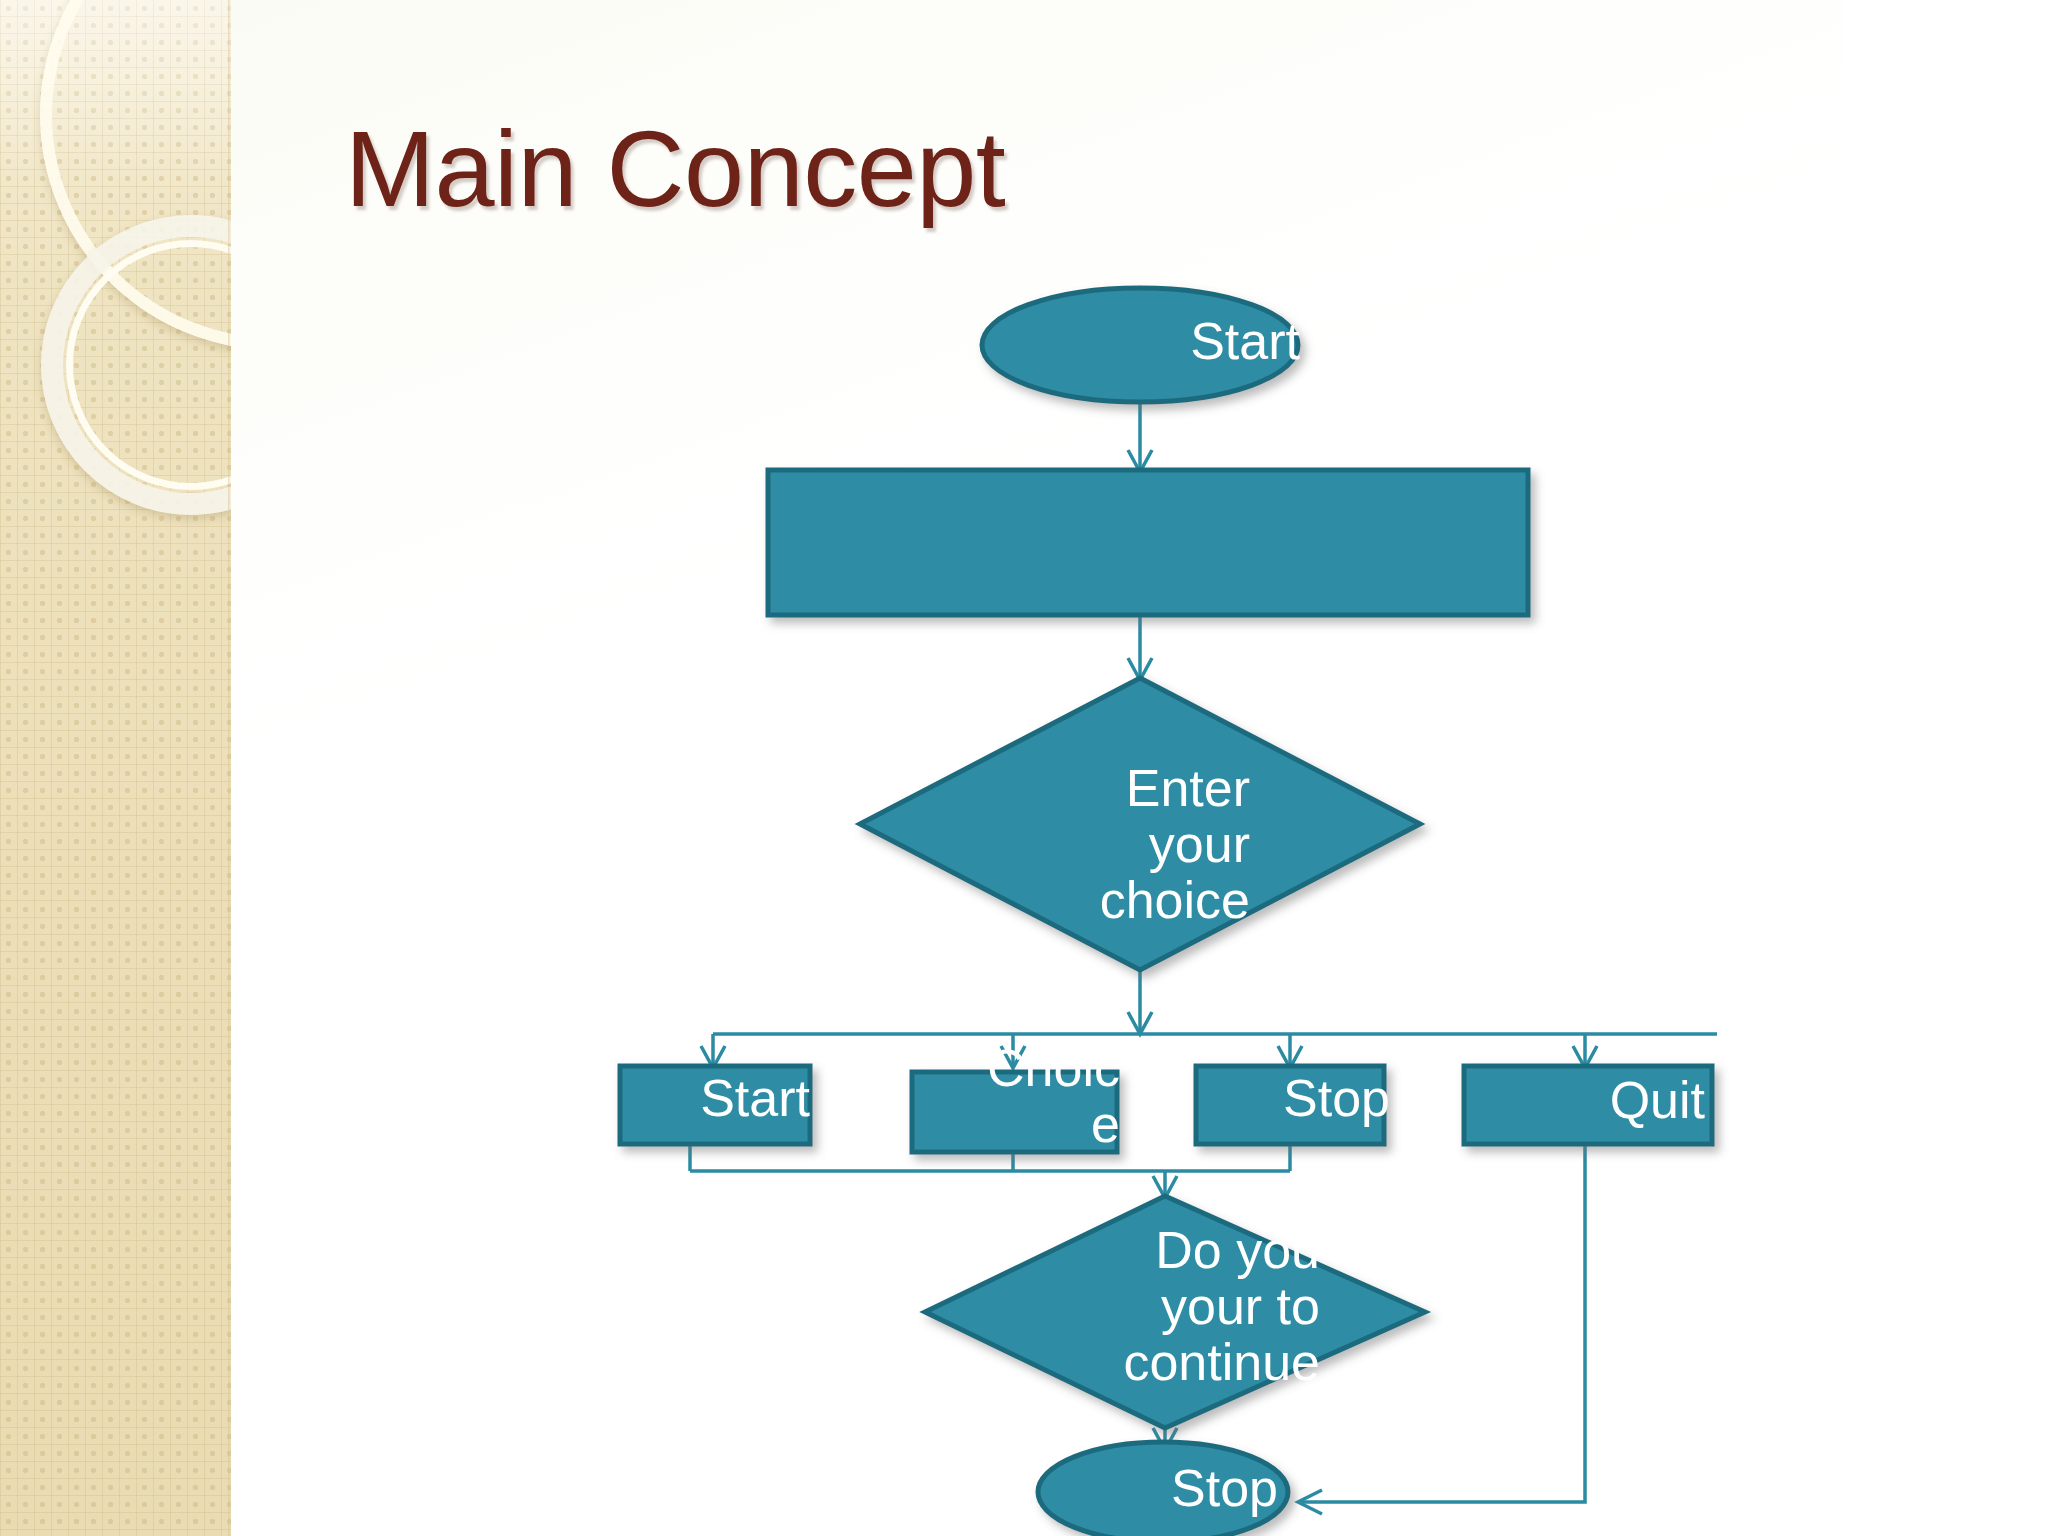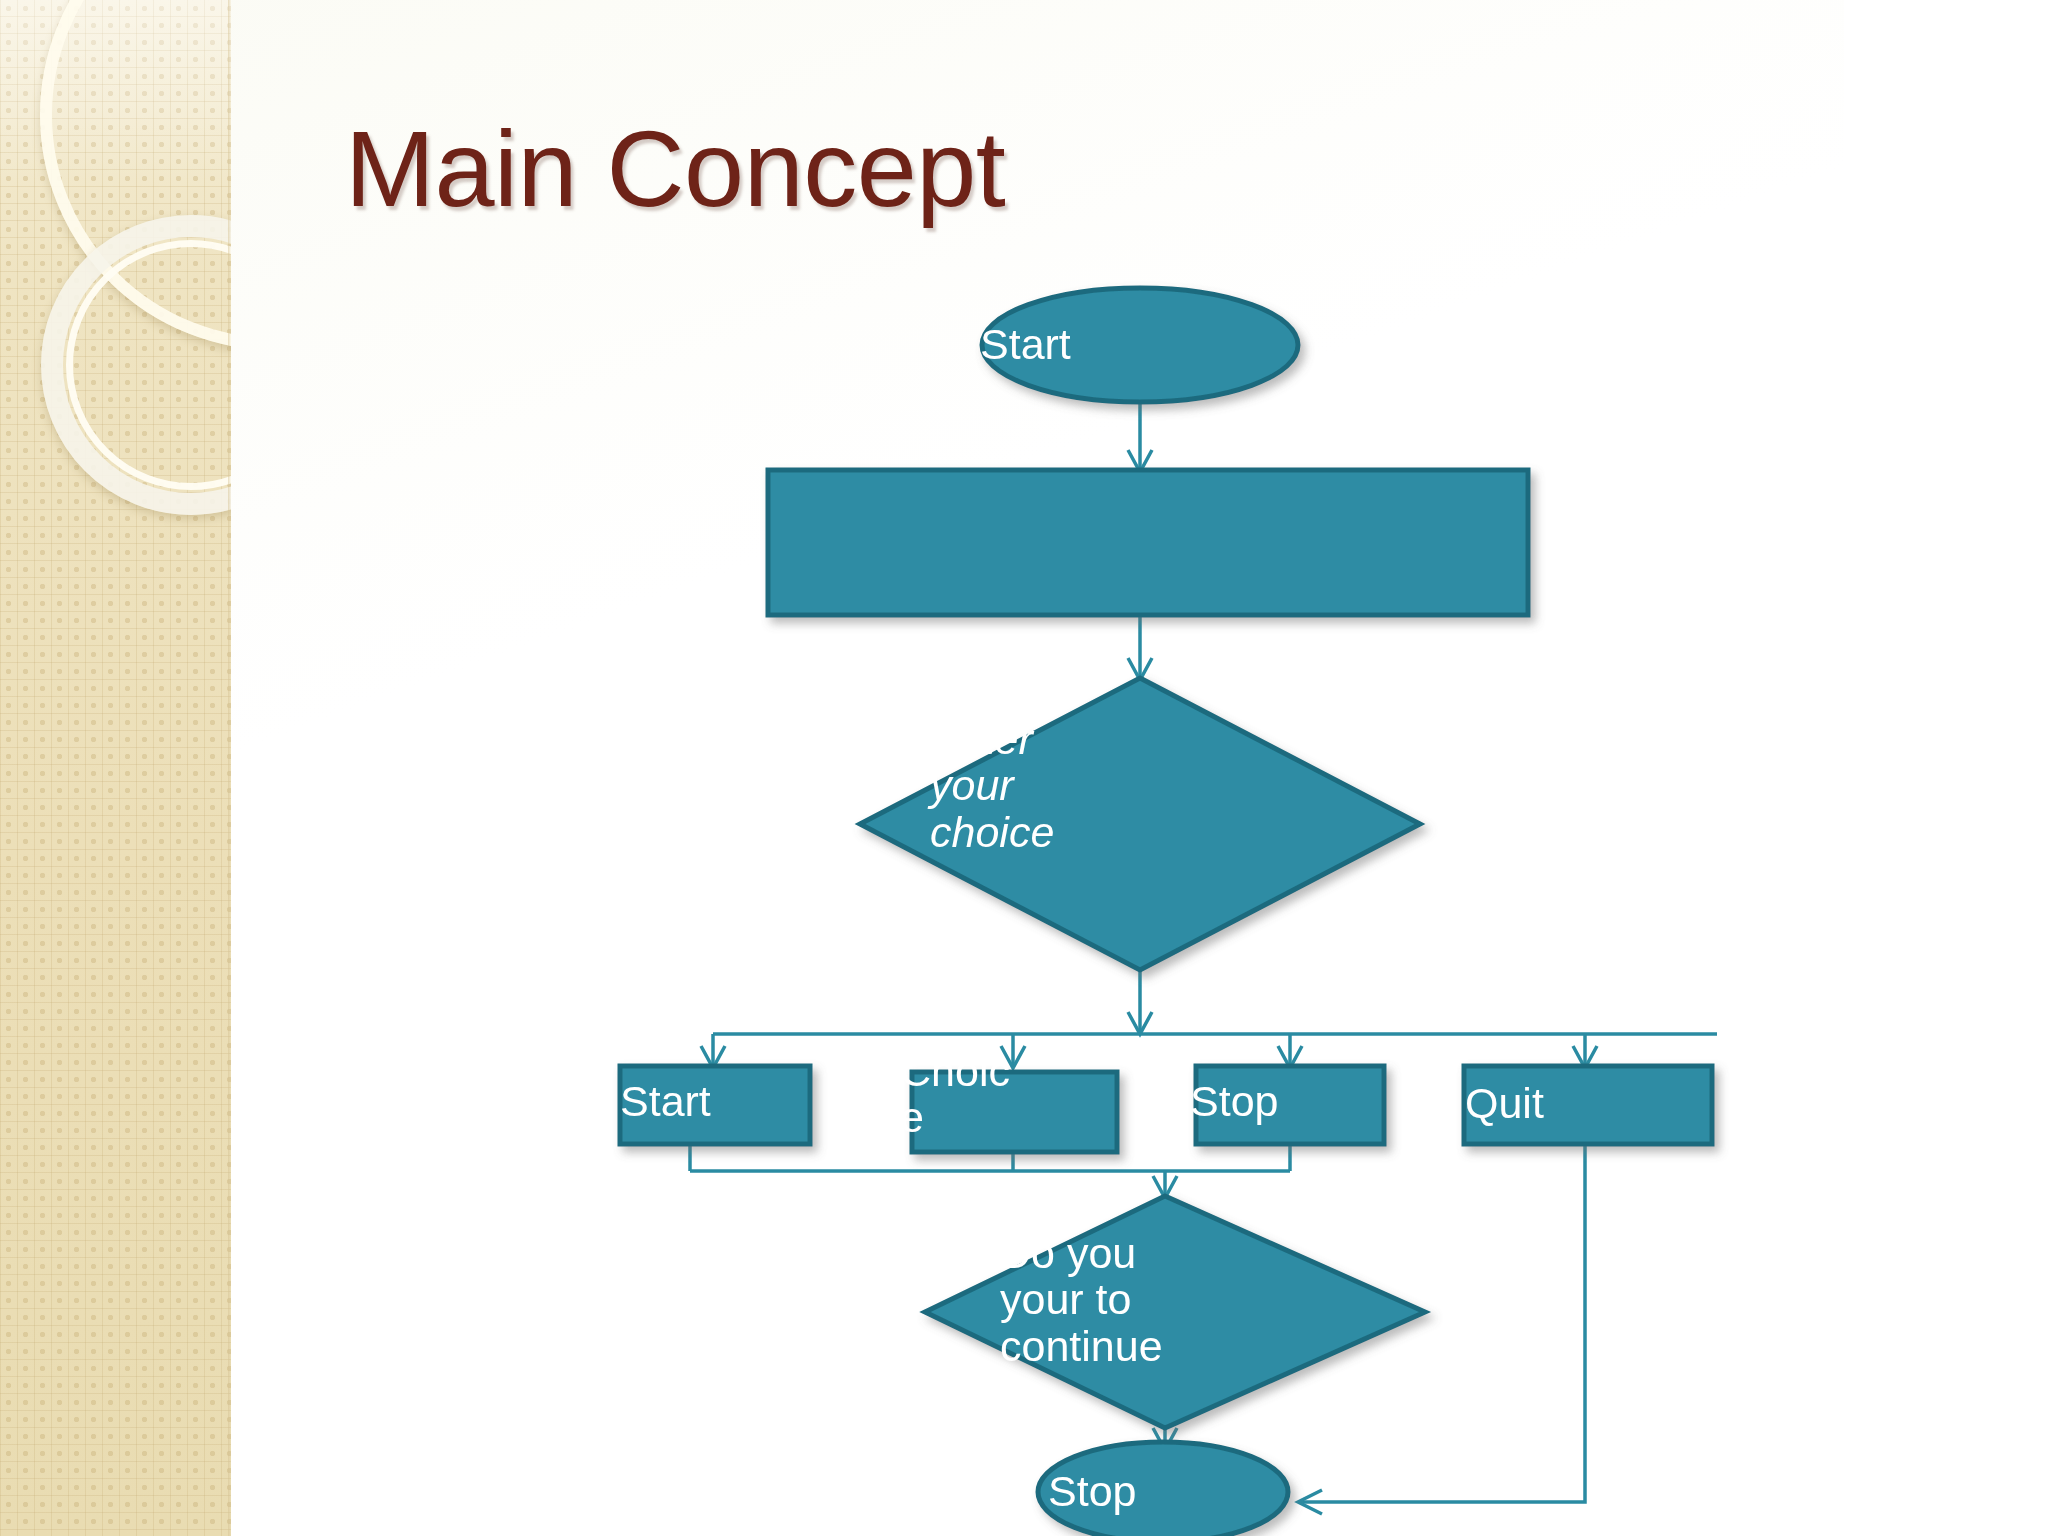--- a/index.html
+++ b/index.html
@@ -101,30 +101,29 @@
   .flow svg {
     position: absolute;
     left: 0; top: 0;
     width: 2048px;
     height: 1536px;
   }
 
   .node-label {
     position: absolute;
     color: #ffffff;
-    font-size: 43px;
+    font-size: 52px;
     line-height: 1.08;
-    text-align: left;
+    text-align: right;
     pointer-events: none;
     white-space: pre-line;
-    margin-top: 8px;
   }
   .lbl-start   { left: 980px; top: 313px;  width: 320px; }
   .lbl-welcome { left: 768px; top: 477px;  width: 760px; }
-  .lbl-enter   { left: 930px; top: 708px;  width: 320px; font-style: italic; }
+  .lbl-enter   { left: 930px; top: 760px;  width: 320px; }
   .lbl-c1      { left: 620px; top: 1070px; width: 190px; }
   .lbl-c2      { left: 900px; top: 1040px; width: 220px; }
   .lbl-c3      { left: 1190px; top: 1070px; width: 200px; }
   .lbl-decide  { left: 1000px; top: 1222px; width: 320px; }
   .lbl-c4      { left: 1465px; top: 1072px; width: 240px; }
   .lbl-stop    { left: 1048px; top: 1460px; width: 230px; }
 </style>
 </head>
 <body>
 

